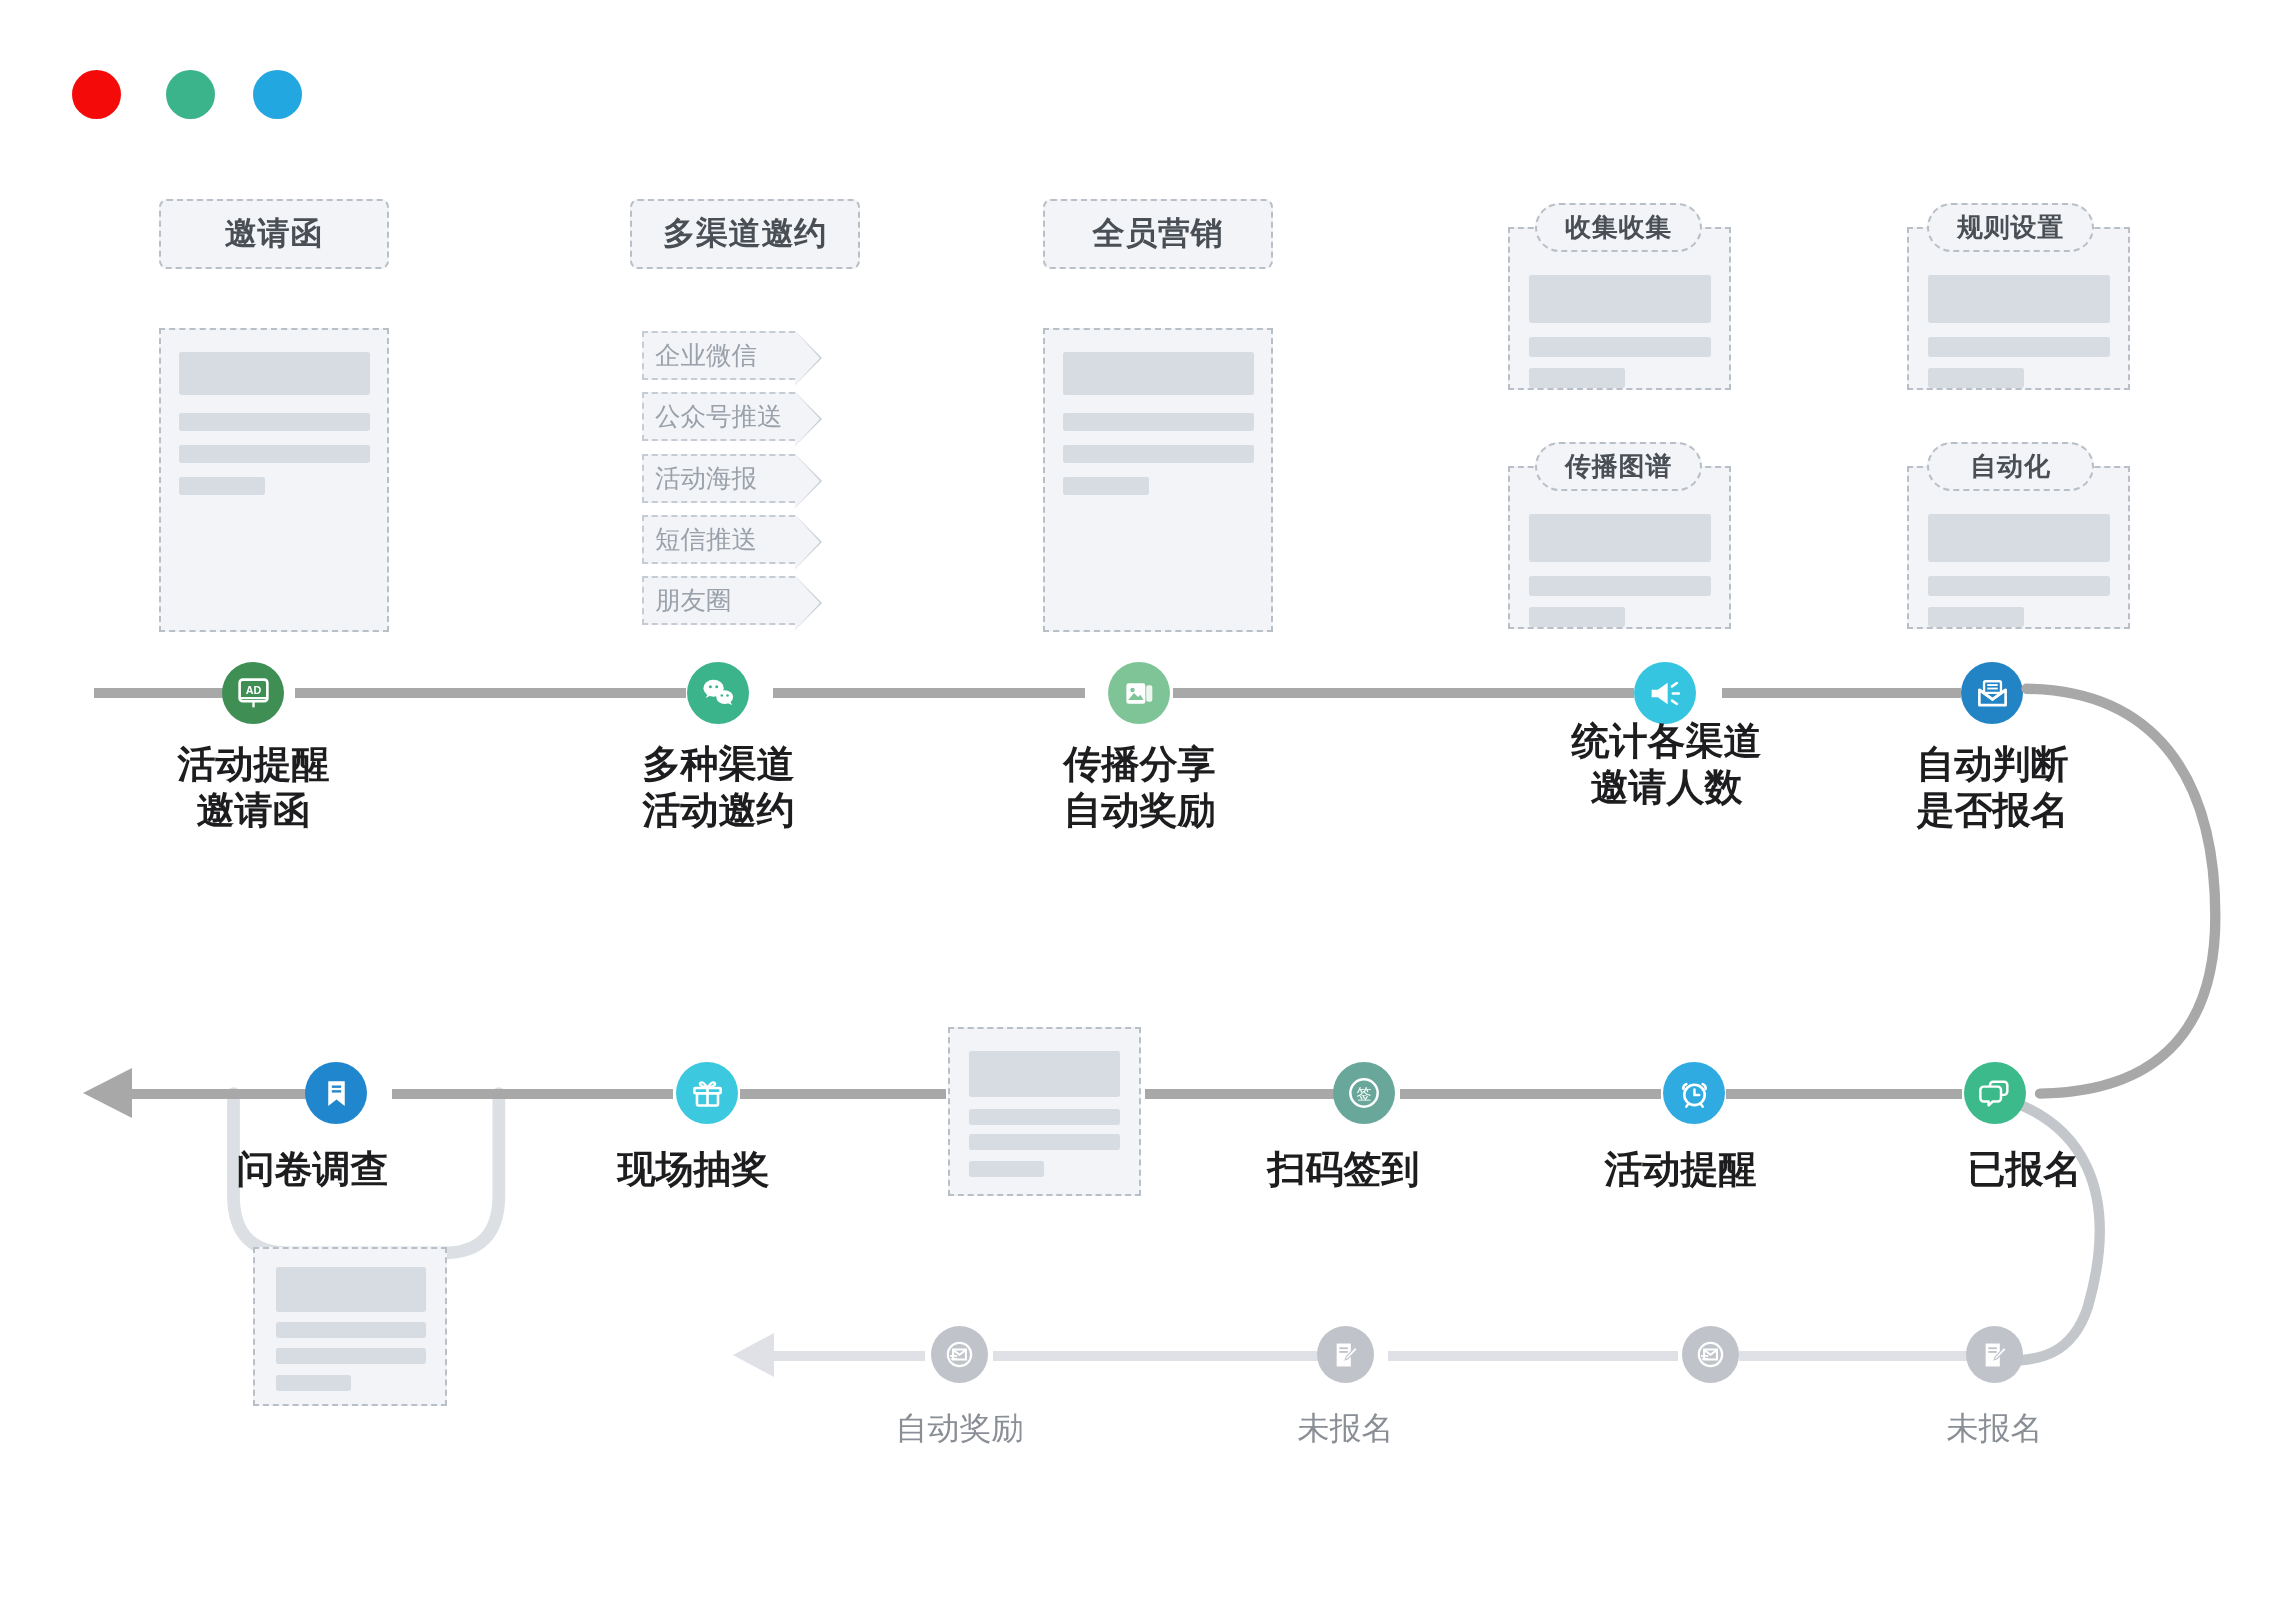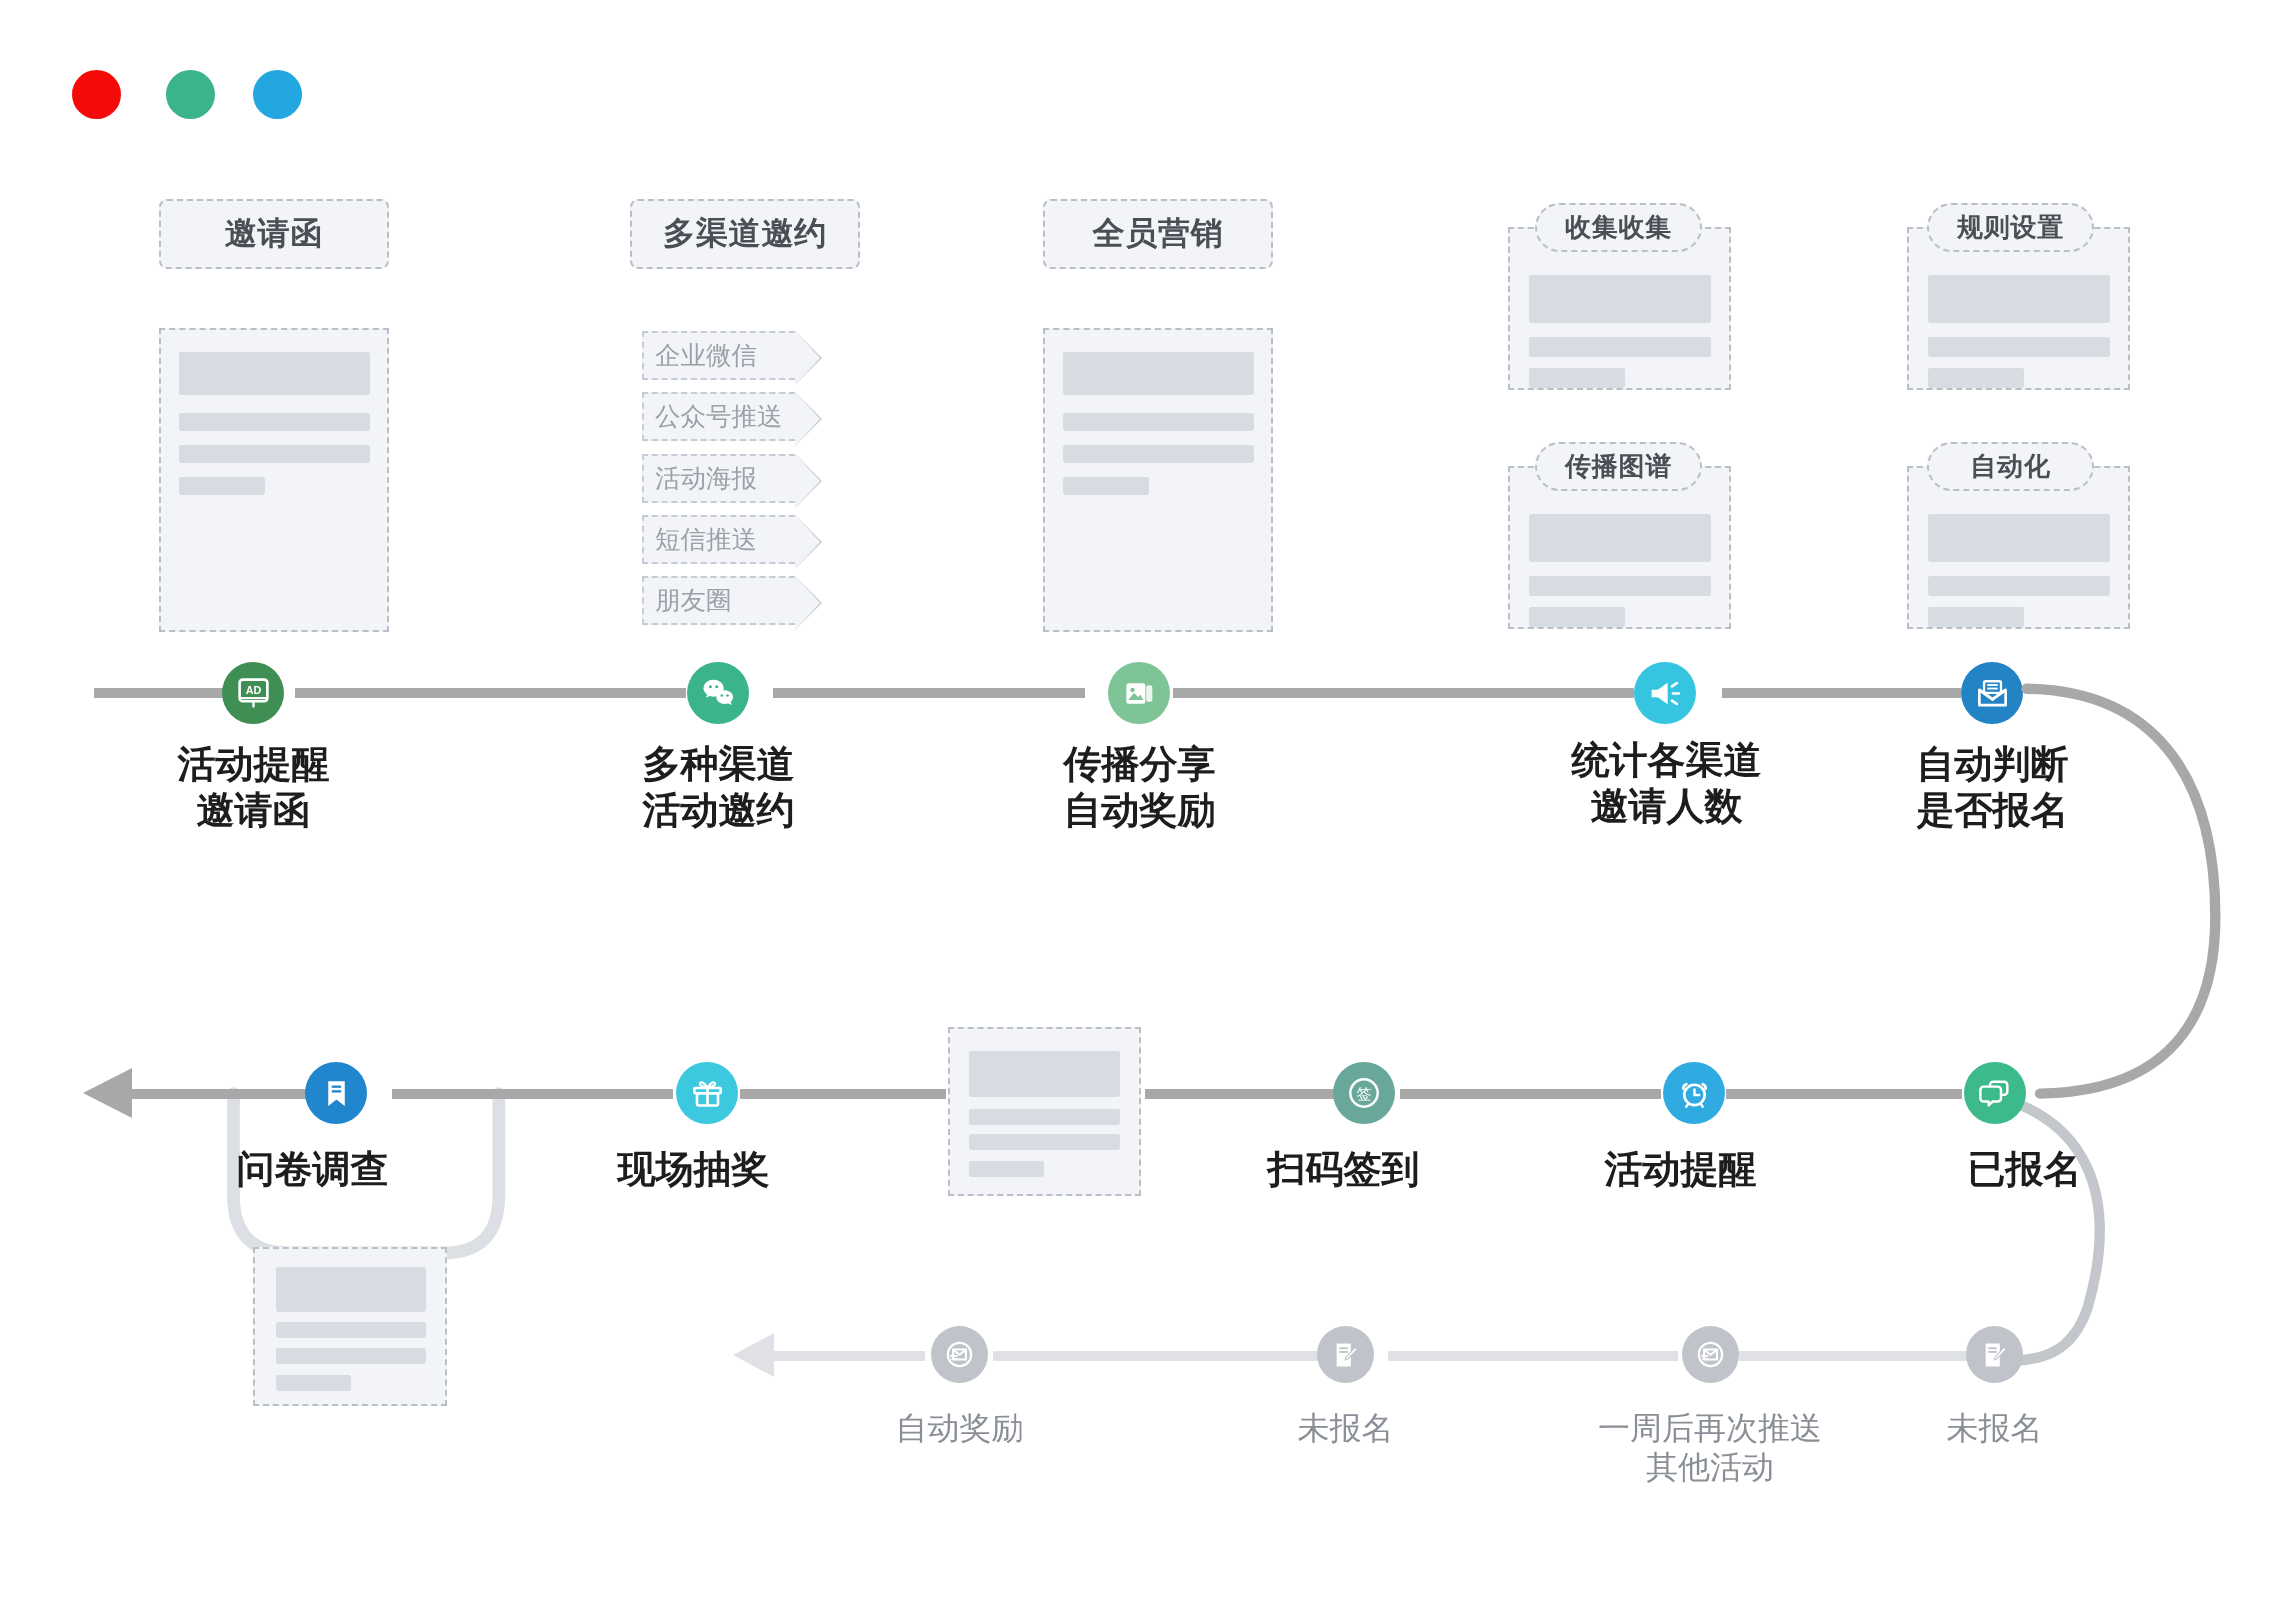--- a/index.html
+++ b/index.html
@@ -212,21 +212,21 @@
       <path d="M3 9.5 L12 16 L21 9.5" fill="none" stroke="#fff" stroke-width="1.8"></path>
     </svg>
   </div>
 
   <div class="nlabel" style="left:102px;top:741px;width:303px;">活动提醒
 邀请函</div>
   <div class="nlabel" style="left:567px;top:741px;width:303px;">多种渠道
 活动邀约</div>
   <div class="nlabel" style="left:988px;top:741px;width:303px;">传播分享
 自动奖励</div>
-  <div class="nlabel" style="left:1475px;top:737px;width:383px;">统计各渠道
+  <div class="nlabel" style="left:1475px;top:718px;width:383px;">统计各渠道
 邀请人数</div>
   <div class="nlabel" style="left:1841px;top:741px;width:303px;">自动判断
 是否报名</div>
 
   <svg class="abs" style="left:0;top:0;width:2295px;height:1607px;pointer-events:none;" viewBox="0 0 2880 2016" width="2295" height="1607">
 
     <path d="M 2543 864 C 2700 866 2780 970 2780 1150 C 2780 1300 2700 1370 2560 1372" fill="none" stroke="#a8a8a8" stroke-width="13" stroke-linecap="round"></path>
 
     <path d="M 2490 1372 C 2620 1400 2660 1500 2620 1640 C 2600 1700 2560 1708 2510 1708" fill="none" stroke="#c3c6cb" stroke-width="13" stroke-linecap="round"></path>
 
@@ -344,18 +344,16 @@
     <svg width="32" height="32" viewBox="0 0 24 24">
       <path d="M5 3.4 H15.6 L15.6 20.6 H5 Z" fill="#fff"></path>
       <rect x="7" y="6.2" width="6.4" height="1.4" fill="#c0c4ca"></rect>
       <rect x="7" y="9" width="6.4" height="1.4" fill="#c0c4ca"></rect>
       <path d="M18.8 6.2 L20.4 7.8 L13.6 14.8 L11.4 15.6 L12.2 13.4 Z" fill="#fff" stroke="#c0c4ca" stroke-width="0.8"></path>
     </svg>
   </div>
 
   <div class="nlabel-grey" style="left:800px;top:1409px;width:319px;">自动奖励</div>
   <div class="nlabel-grey" style="left:1218px;top:1409px;width:255px;">未报名</div>
-  <div class="nlabel-grey" style="left:1503px;top:1409px;width:414px;">一周后再次推送
-其他活动</div>
   <div class="nlabel-grey" style="left:1867px;top:1409px;width:255px;">未报名</div>
 
 </div>
 
 
 </body></html>

